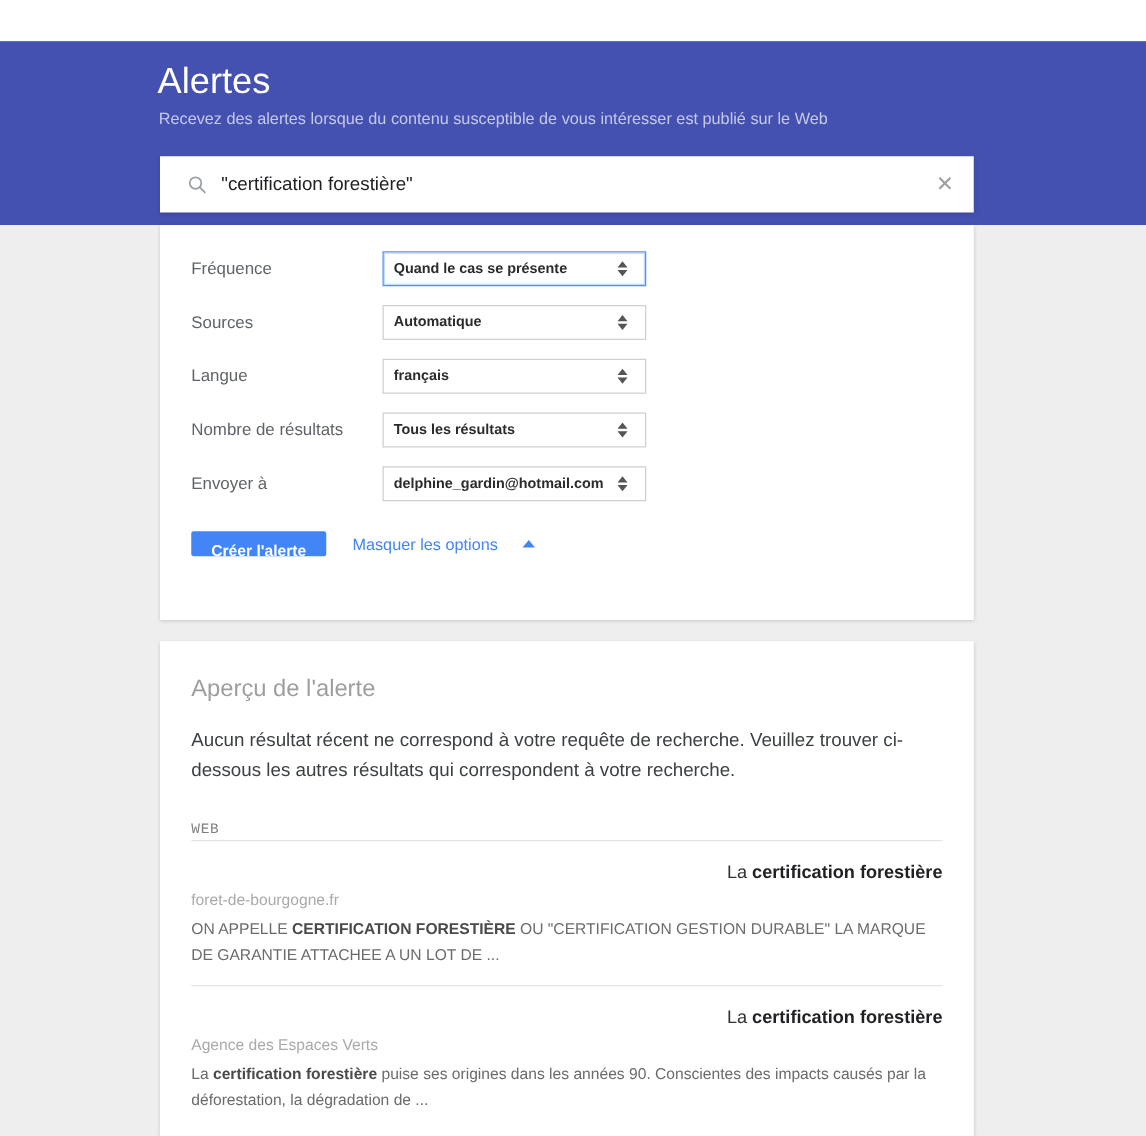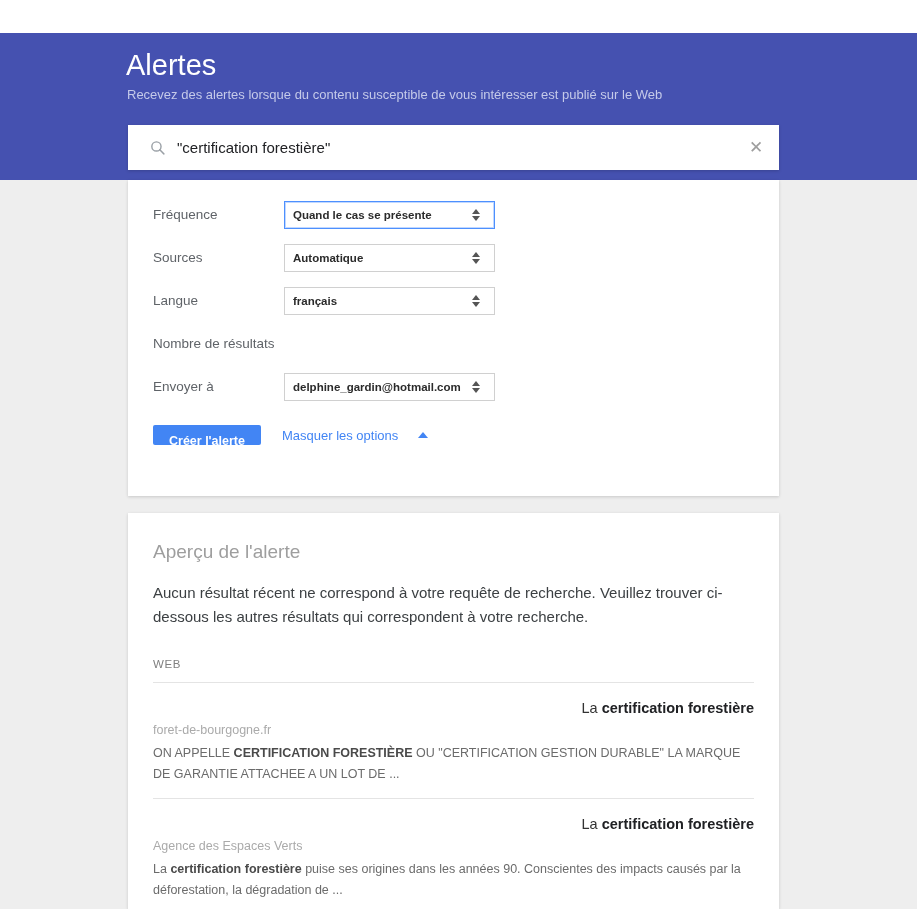--- a/index.html
+++ b/index.html
@@ -127,21 +127,21 @@
     left: 0; top: 0;
     width: 651px;
   }
   .form-row {
     display: flex;
     align-items: center;
     height: 43px;
     margin-bottom: 0;
   }
   .form-label {
-    width: 156px;
+    width: 178px;
     padding-left: 25px;
     font-size: 13.5px;
     color: #5f6368;
     font-weight: 400;
     line-height: 18px;
   }
   .select-wrap {
     position: relative;
     width: 203px;
     height: 28px;
@@ -239,22 +239,22 @@
     color: #3c4043;
     line-height: 24px;
     max-width: 605px;
   }
   .section-label {
     margin-top: 27px;
     font-size: 11.5px;
     color: #808080;
     letter-spacing: 0.6px;
     line-height: 16px;
-    padding-bottom: 10px;
     border-bottom: 1px solid #e4e4e4;
+    font-family: Liberation Mono, monospace;
   }
 
   .result {
     padding-top: 14px;
     padding-bottom: 13px;
     border-bottom: 1px solid #e4e4e4;
   }
   .result:last-child { border-bottom: none; }
   .result-title {
     font-size: 14.5px;
@@ -336,20 +336,27 @@
           <span class="spin-arrows">
             <span class="spin-up"></span>
               <span class="spin-down"></span>
           </span>
         </div>
       </div>
 
 
       <div class="form-row">
         <div class="form-label">Nombre de résultats</div>
+        <div class="select-wrap">
+          <div class="select-box">Tous les résultats</div>
+          <span class="spin-arrows">
+            <span class="spin-up"></span>
+              <span class="spin-down"></span>
+          </span>
+        </div>
       </div>
 
       <div class="form-row">
         <div class="form-label">Envoyer à</div>
         <div class="select-wrap">
           <div class="select-box">delphine_gardin@hotmail.com</div>
           <span class="spin-arrows">
             <span class="spin-up"></span>
               <span class="spin-down"></span>
           </span>

